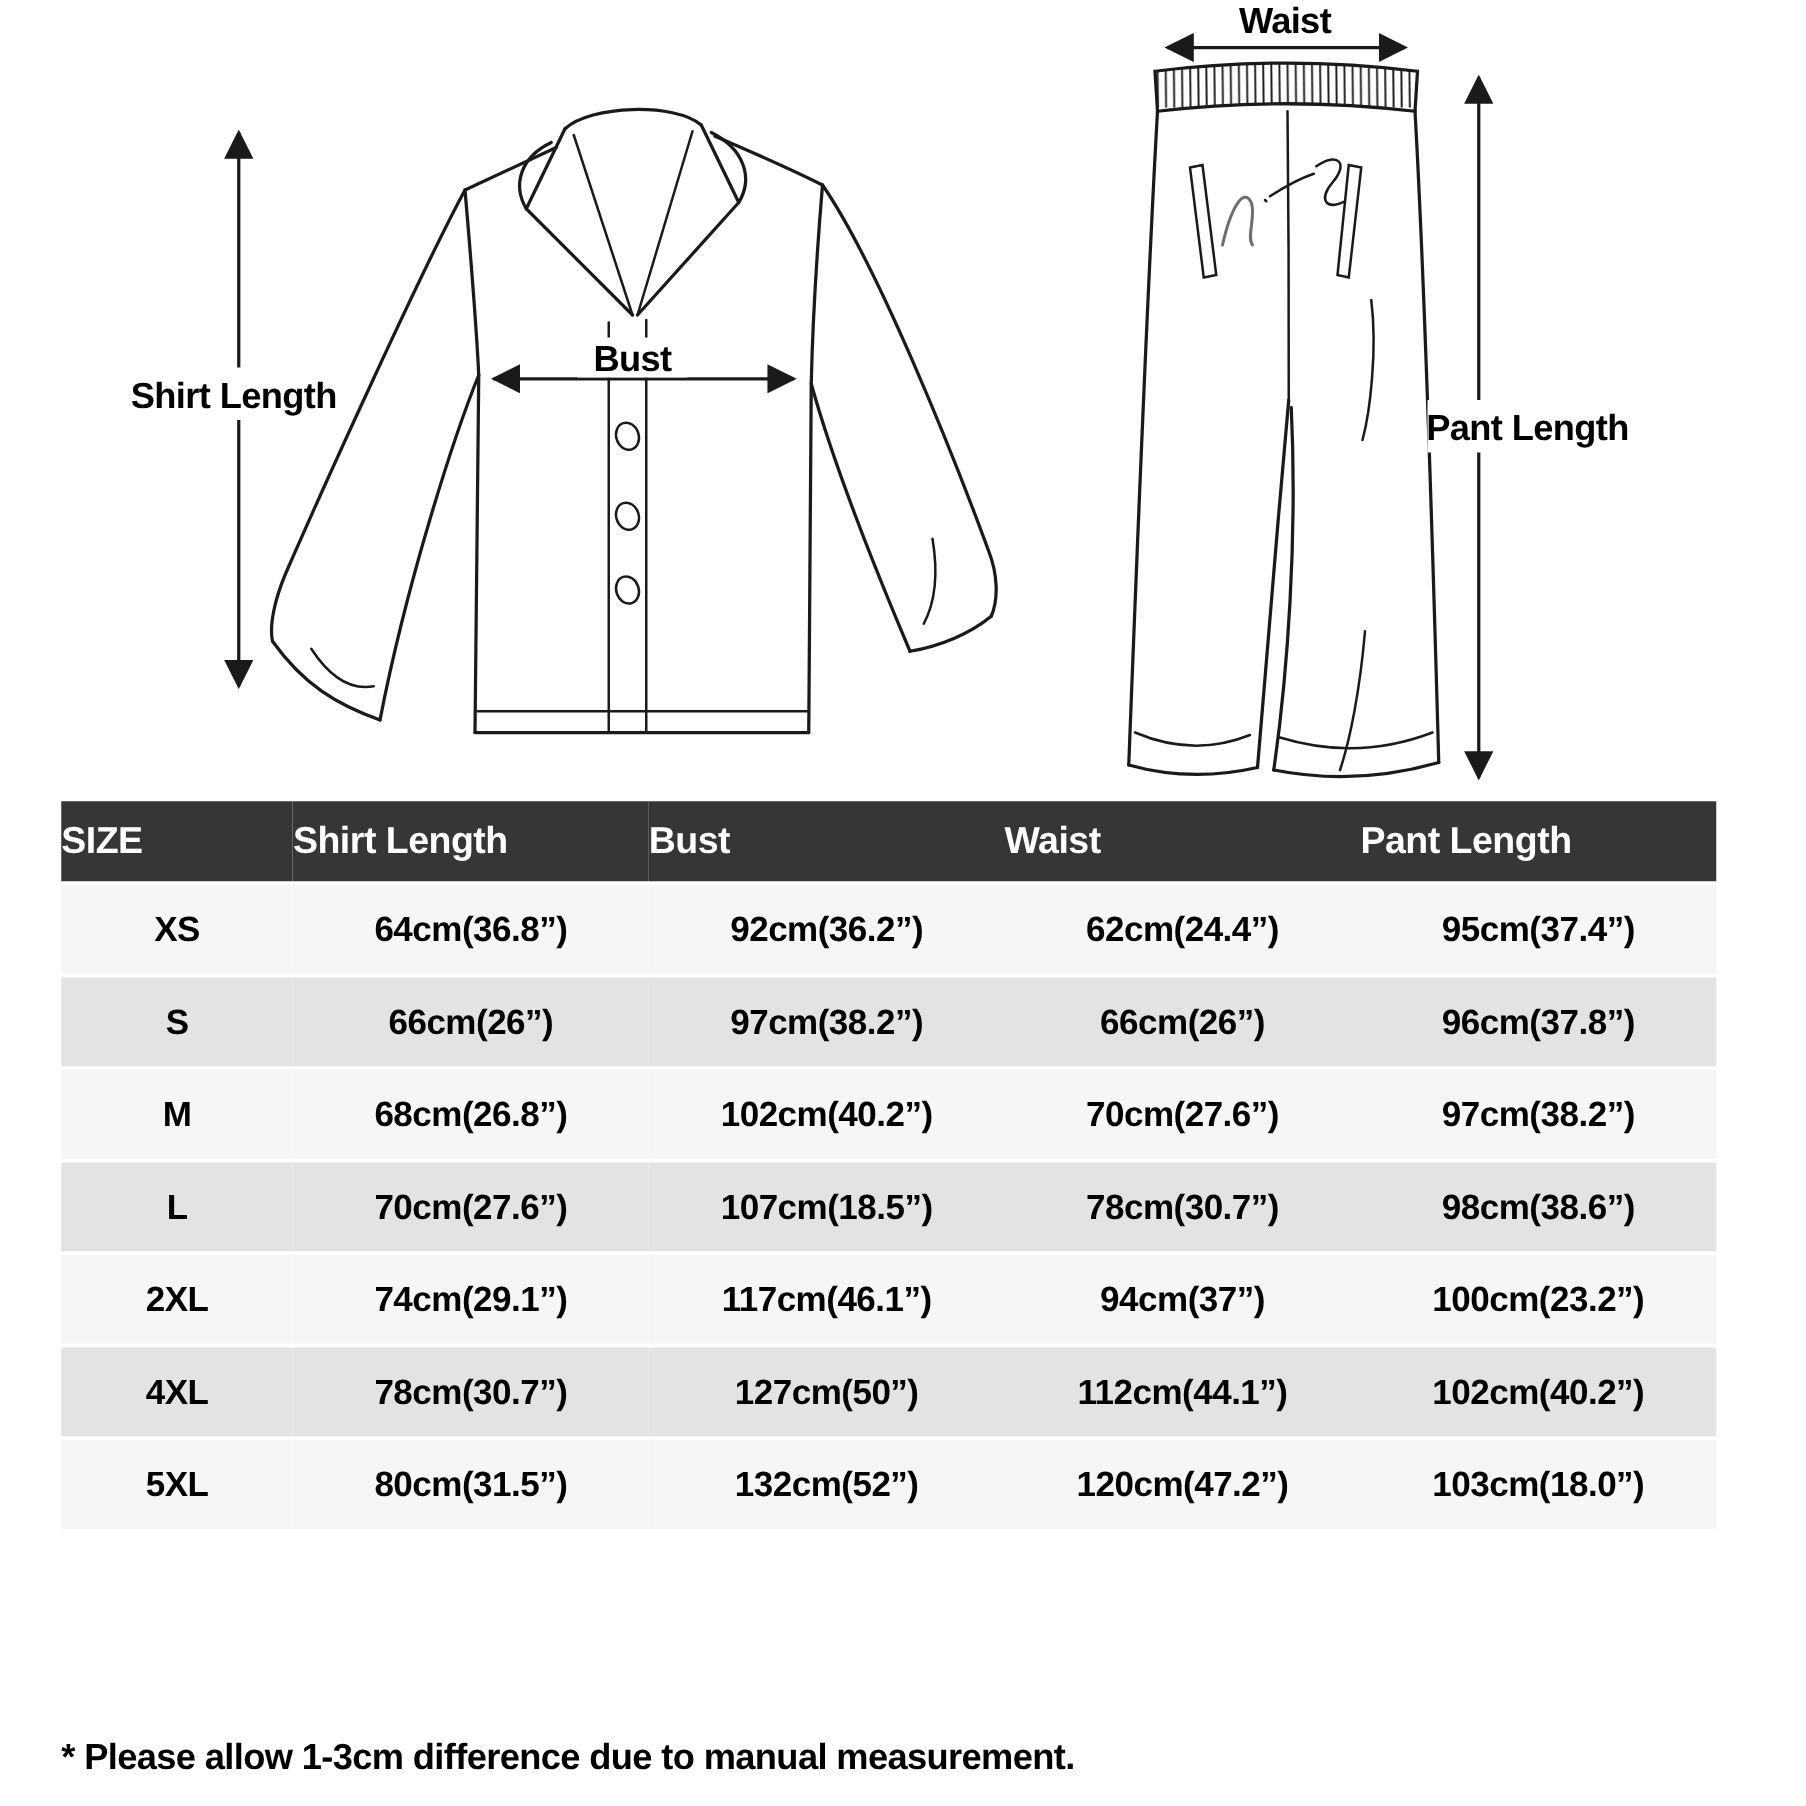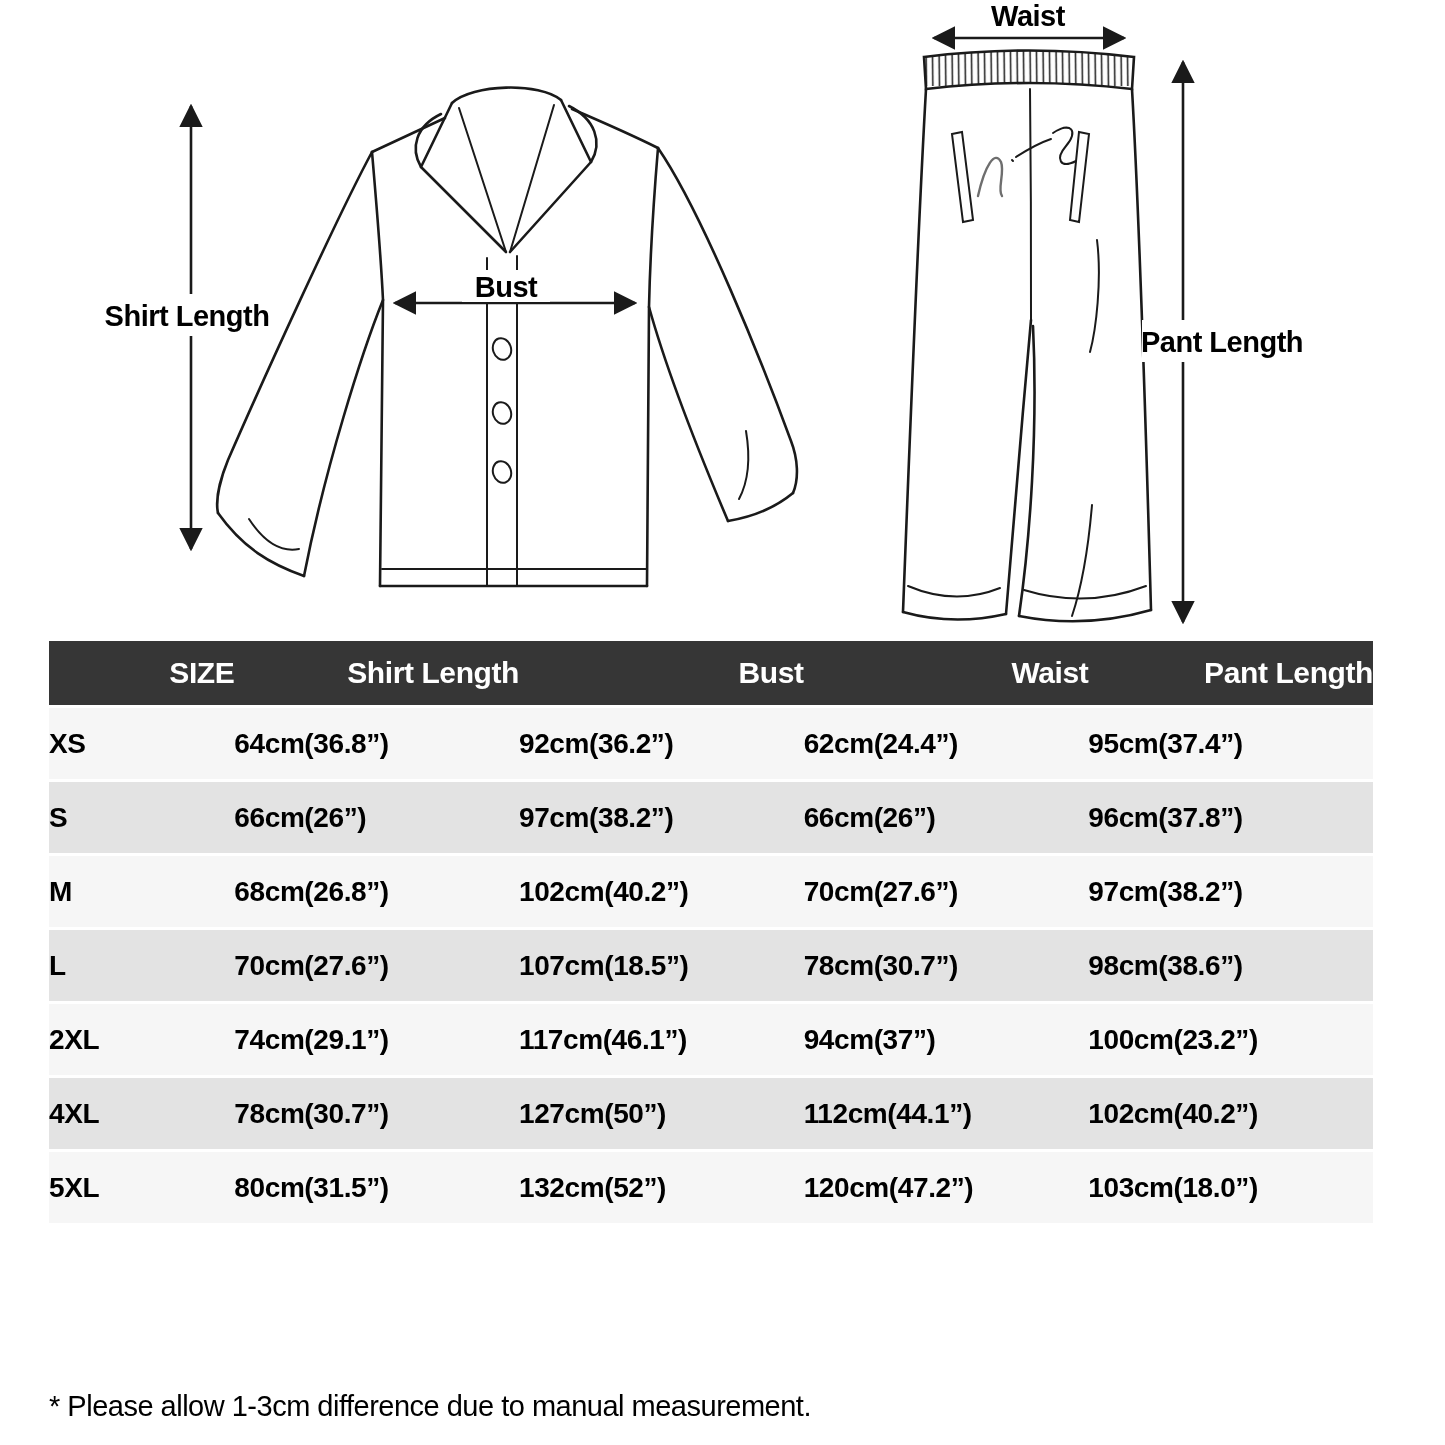--- a/index.html
+++ b/index.html
@@ -28,29 +28,29 @@
   }
   .size-table{
     position:absolute;left:49px;top:638px;width:1324px;
     border-collapse:separate;border-spacing:0 3px;
     table-layout:fixed;font-weight:700;letter-spacing:-0.4px;font-stretch:condensed;
   }
   .size-table col.c-size{width:14%;}
   .size-table col.c-meas{width:21.5%;}
   .size-table th{
     background:var(--header-bg);color:var(--header-text);
-    font-size:30px;height:64px;text-align:right;padding:0;font-weight:700;
+    font-size:30px;height:64px;text-align:left;padding:0;font-weight:700;
   }
   .size-table td{
-    font-size:28px;height:71px;text-align:left;padding:0;color:var(--text);
+    font-size:28px;height:71px;text-align:center;padding:0;color:var(--text);
   }
   .size-table tbody tr:nth-child(odd) td{background:var(--row-light);}
   .size-table tbody tr:nth-child(even) td{background:var(--row-dark);}
   .footnote{
-    position:absolute;left:49px;top:1390px;font-size:29px;font-weight:400;
+    position:absolute;left:49px;top:1390px;font-size:29px;font-weight:700;
     letter-spacing:-0.5px;color:var(--text);font-stretch:condensed;
   }
 </style>
 </head>
 <body>
 
 <div class="stage">
 
   <svg class="diagram" width="1445" height="638" viewBox="0 0 1445 638">
     <defs>

